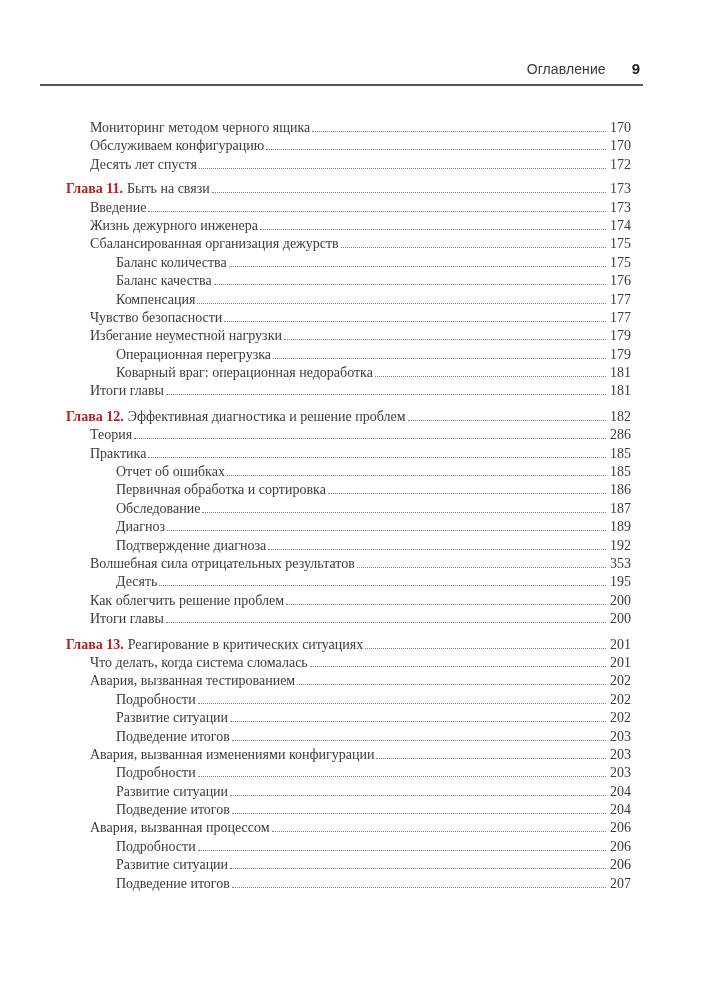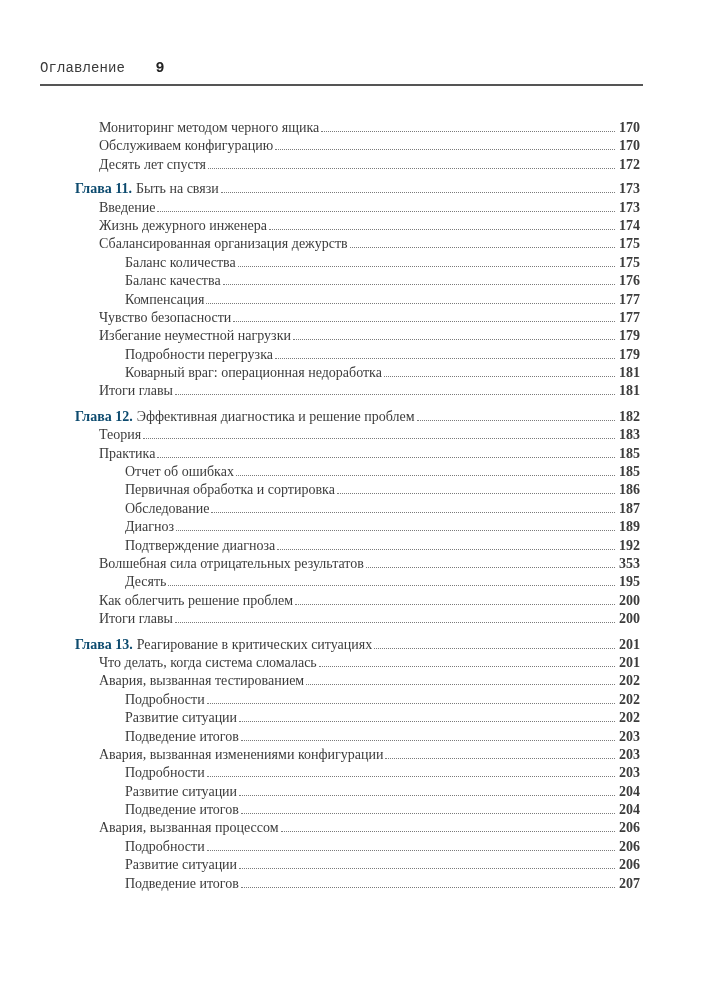--- a/index.html
+++ b/index.html
@@ -13,22 +13,22 @@
       position: relative;
       overflow: hidden;
       color: #333333;
     }
     .running-head {
       position: absolute;
       left: 40px;
       top: 60px;
       width: 600px;
       height: 24px;
-      text-align: left;
-      font-family: Liberation Mono, monospace;
+      text-align: right;
+      font-family: Liberation Sans, sans-serif;
       font-size: 14px;
       color: #3a3a3a;
     }
     .running-head .title {
       display: inline-block;
       margin-right: 22px;
       letter-spacing: 0.1px;
     }
     .running-head .page-num {
       display: inline-block;
@@ -45,55 +45,53 @@
       border-top: 2px solid #555555;
     }
     .toc {
       position: absolute;
       left: 66px;
       top: 119px;
       width: 565px;
       font-family: "Liberation Serif", serif;
       font-size: 14px;
       color: #3c3c3c;
-      margin-left: 9px;
     }
     .toc-row {
       display: flex;
       align-items: baseline;
       height: 18.4px;
       line-height: 18.4px;
       white-space: nowrap;
       overflow: hidden;
     }
     .toc-row.lvl0 { padding-left: 0px; }
     .toc-row.lvl1 { padding-left: 24px; }
     .toc-row.lvl2 { padding-left: 50px; }
     .toc-row.chapter { margin-top: 7px; }
     .toc-row.chapter.first-chapter { margin-top: 6px; }
     .toc-row .label {
       flex: 0 0 auto;
     }
     .toc-row .prefix {
       font-weight: bold;
-      color: #0c4a6e;
+      color: #b91c1c;
       margin-right: 4px;
     }
     .toc-row .leader {
       flex: 1 1 auto;
       border-bottom: 1px dotted #7a7a7a;
       margin: 0 1px 4px 2px;
       min-width: 10px;
       height: 1px;
     }
     .toc-row .page {
       flex: 0 0 auto;
       text-align: right;
       min-width: 24px;
-      font-weight: bold;
     }
   </style>
 </head>
 <body>
 
 <div class="running-head">
   <span class="title">Оглавление</span>
   <span class="page-num">9</span>
 </div>
 <div class="head-rule"></div>
@@ -153,21 +151,21 @@
       <span class="label"><span>Чувство безопасности</span></span>
       <span class="leader"></span>
       <span class="page">177</span>
     </div>
     <div class="toc-row lvl1">
       <span class="label"><span>Избегание неуместной нагрузки</span></span>
       <span class="leader"></span>
       <span class="page">179</span>
     </div>
     <div class="toc-row lvl2">
-      <span class="label"><span>Подробности перегрузка</span></span>
+      <span class="label"><span>Операционная перегрузка</span></span>
       <span class="leader"></span>
       <span class="page">179</span>
     </div>
     <div class="toc-row lvl2">
       <span class="label"><span>Коварный враг: операционная недоработка</span></span>
       <span class="leader"></span>
       <span class="page">181</span>
     </div>
     <div class="toc-row lvl1">
       <span class="label"><span>Итоги главы</span></span>
@@ -175,21 +173,21 @@
       <span class="page">181</span>
     </div>
     <div class="toc-row lvl0 chapter">
       <span class="label"><span class="prefix">Глава 12.</span><span>Эффективная диагностика и решение проблем</span></span>
       <span class="leader"></span>
       <span class="page">182</span>
     </div>
     <div class="toc-row lvl1">
       <span class="label"><span>Теория</span></span>
       <span class="leader"></span>
-      <span class="page">183</span>
+      <span class="page">286</span>
     </div>
     <div class="toc-row lvl1">
       <span class="label"><span>Практика</span></span>
       <span class="leader"></span>
       <span class="page">185</span>
     </div>
     <div class="toc-row lvl2">
       <span class="label"><span>Отчет об ошибках</span></span>
       <span class="leader"></span>
       <span class="page">185</span>

